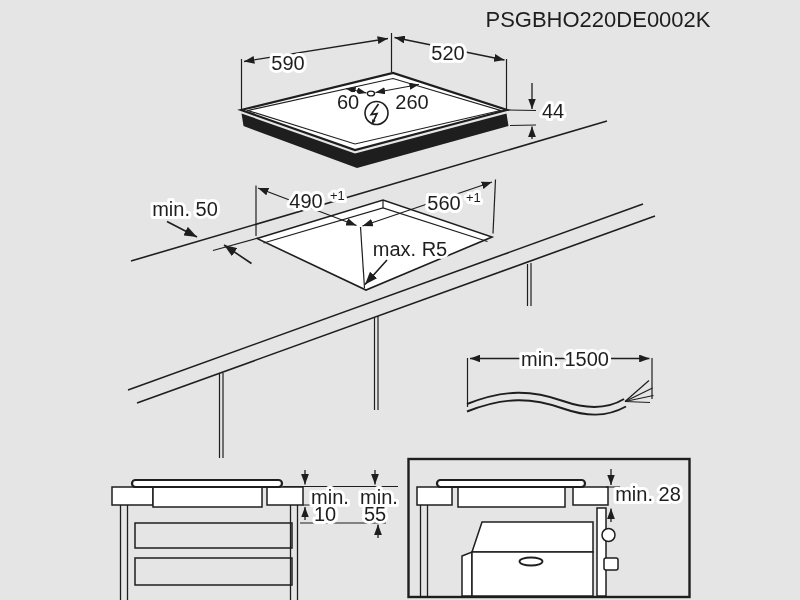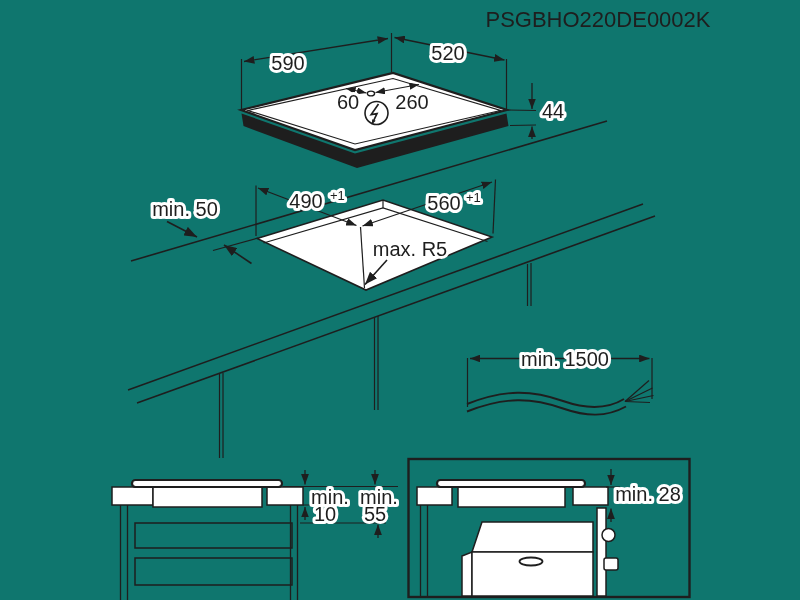--- a/index.html
+++ b/index.html
@@ -1,16 +1,16 @@
 <!DOCTYPE html>
 <html><head>
 <meta charset="utf-8">
 <style>
   html,body{margin:0;padding:0;background:#fff;}
-  .canvas{position:relative;width:800px;height:600px;background:#0f766e;overflow:hidden;
+  .canvas{position:relative;width:800px;height:600px;background:#e5e5e5;overflow:hidden;
           font-family:"Liberation Sans", sans-serif;}
   svg{display:block;}
   .ln{stroke:#1e1e1e;fill:none;}
   .w16{stroke-width:1.6;}
   .w22{stroke-width:2.2;}
   .w13{stroke-width:1.3;}
   .w12{stroke-width:1.2;}
   .w11{stroke-width:1.1;}
   .w15{stroke-width:1.5;}
   .w19{stroke-width:1.9;}

